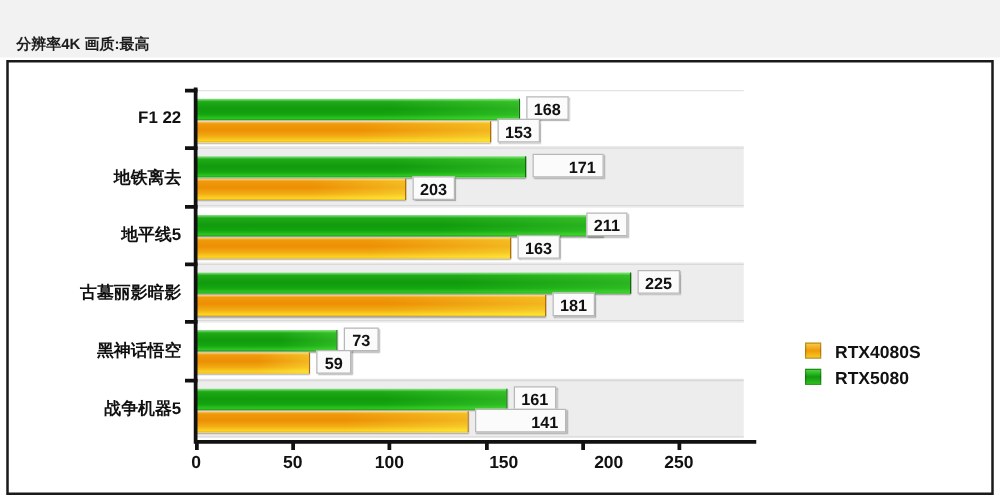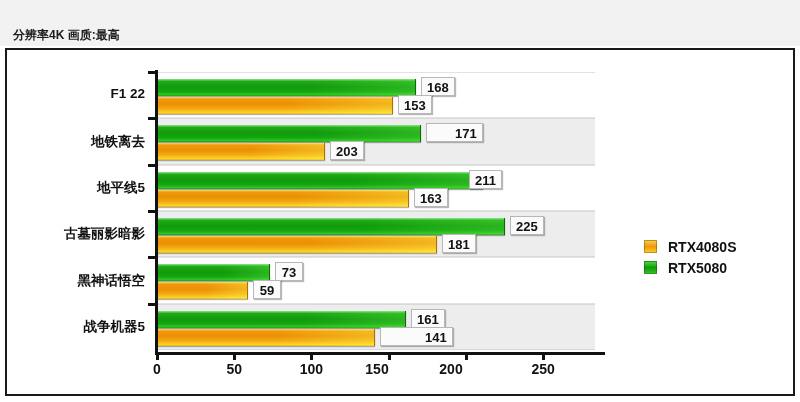--- a/index.html
+++ b/index.html
@@ -179,21 +179,21 @@
     color: #111111;
     text-align: center;
     width: 40px;
     white-space: nowrap;
   }
 
   
   #legend {
     position: absolute;
     left: 637px;
-    top: 186px;
+    top: 220px;
   }
   .legend-entry {
     display: flex;
     align-items: center;
     height: 21px;
   }
   .legend-swatch {
     width: 13px;
     height: 13px;
     margin-right: 11px;
@@ -280,18 +280,18 @@
     <div class="cat-label" style="right: 648px; top: 267.833px;">战争机器5</div>
     <div class="value-box" style="left: 404px; top: 258.667px; text-align: center;">161</div>
     <div class="value-box" style="left: 373px; top: 276.667px; padding-left: 44px;">141</div>
     <div class="x-tick" style="left: 149px;"></div>
     <div class="x-tick-label" style="left: 130px;">0</div>
     <div class="x-tick" style="left: 226.225px;"></div>
     <div class="x-tick-label" style="left: 207.225px;">50</div>
     <div class="x-tick" style="left: 303.45px;"></div>
     <div class="x-tick-label" style="left: 284.45px;">100</div>
     <div class="x-tick" style="left: 380.675px;"></div>
-    <div class="x-tick-label" style="left: 350px;">150</div>
+    <div class="x-tick-label" style="left: 376px;">150</div>
     <div class="x-tick" style="left: 457.9px;"></div>
-    <div class="x-tick-label" style="left: 424px;">200</div>
+    <div class="x-tick-label" style="left: 460px;">200</div>
     <div class="x-tick" style="left: 535.125px;"></div>
     <div class="x-tick-label" style="left: 516.125px;">250</div>
   </div>
 
 </body></html>

